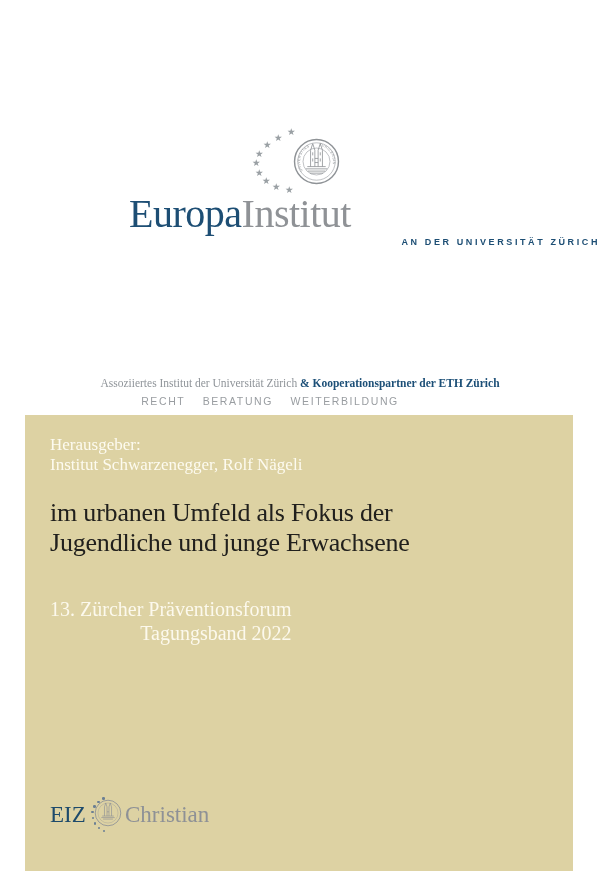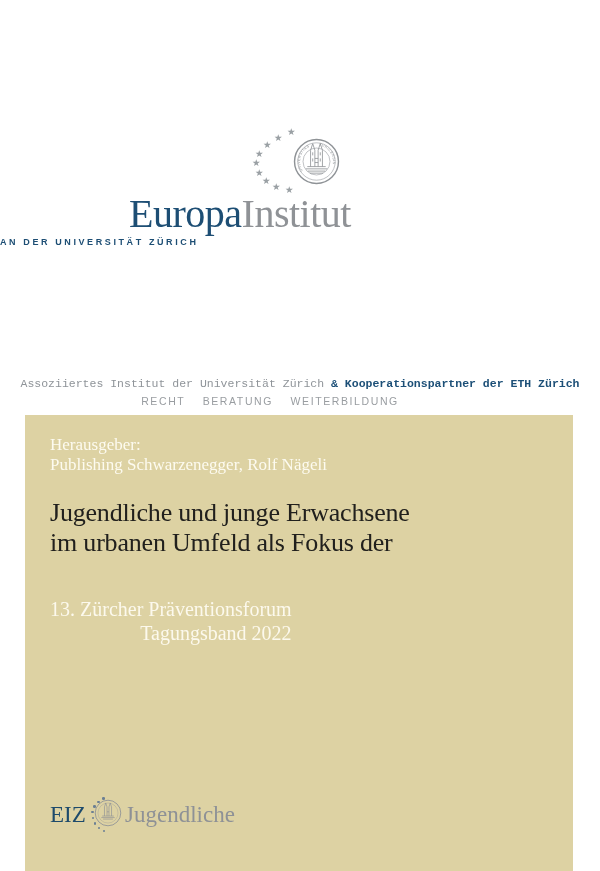--- a/index.html
+++ b/index.html
@@ -9,27 +9,27 @@
   
   .star{position:absolute;font-size:9.5px;line-height:9.5px;color:#9aa0a4;}
   .seal-svg{position:absolute;left:293px;top:138px;}
   .sealstroke{stroke:#8e9296;fill:none;}
   .sw13{stroke-width:1.4;} .sw05{stroke-width:0.55;} .sw07{stroke-width:0.8;}
   .sealtext{font-family:"Liberation Sans",sans-serif;font-size:3.4px;fill:#8e9296;letter-spacing:.45px;}
   .wordmark{position:absolute;left:0;top:193px;width:480px;text-align:center;
             font-size:40px;line-height:42px;letter-spacing:-0.5px;}
   .wordmark .primary{color:#1d4e74;}
   .wordmark .secondary{color:#8f9296;}
-  .logo-caption{position:absolute;left:0;top:237px;width:600px;text-align:left;
+  .logo-caption{position:absolute;left:0;top:237px;width:600px;text-align:right;
             font-family:"Liberation Sans",sans-serif;font-size:9px;font-weight:bold;
             letter-spacing:2.6px;color:#1d4e74;}
 
   
   .assoc1{position:absolute;left:0;top:377px;width:600px;text-align:center;
-          font-family:Liberation Mono, monospace;font-size:11.5px;color:#8f9499;}
+          font-family:Liberation Serif, serif;font-size:11.5px;color:#8f9499;}
   .assoc1 .blue{color:#1c4f77;font-weight:bold;}
   .assoc2{position:absolute;left:0;top:395px;width:540px;text-align:center;
           font-family:"Liberation Sans",sans-serif;font-size:10.5px;color:#999da1;
           letter-spacing:1.6px;word-spacing:13px;}
 
   
   .panel{position:absolute;left:25px;top:415px;width:548px;height:492px;background:#ddd2a3;}
   .editors{position:absolute;left:25px;top:20px;color:#fdfbf0;
            font-size:17px;line-height:20px;}
   .cover-title{position:absolute;left:25px;top:83px;color:#21201d;
@@ -82,26 +82,26 @@
 
   <div class="logo-caption">AN DER UNIVERSITÄT ZÜRICH</div>
 
   <div class="assoc1"><span>Assoziiertes Institut der Universität Zürich </span><span class="blue">&amp; Kooperationspartner der ETH Zürich</span></div>
   <div class="assoc2">RECHT BERATUNG WEITERBILDUNG</div>
 
   <div class="panel">
 
     <div class="editors">
       <div>Herausgeber:</div>
-      <div>Publishing Schwarzenegger, Rolf Nägeli</div>
+      <div>Institut Schwarzenegger, Rolf Nägeli</div>
     </div>
 
     <div class="cover-title">
+      <div>im urbanen Umfeld als Fokus der</div>
       <div>Jugendliche und junge Erwachsene</div>
-      <div>im urbanen Umfeld als Fokus der</div>
     </div>
 
     <div class="cover-subtitle">
       <div>13. Zürcher Präventionsforum</div>
       <div>Tagungsband 2022</div>
     </div>
 
     <div class="publogo">
       <span class="eiz">EIZ</span>
       <span class="pubdot" style="left:52px;top:1px"></span>
@@ -115,17 +115,17 @@
       <svg class="mini-seal" width="28" height="28" viewBox="0 0 46 46">
         <circle class="sealstroke sw13" cx="23" cy="23" r="21"></circle>
         <circle class="sealstroke sw05" cx="23" cy="23" r="16.5"></circle>
         <g class="sealstroke" stroke-width="1.1">
           <path d="M17.2,13 V28 M21.4,13 V28 M17.2,13 L19.3,6.5 L21.4,13"></path>
           <path d="M24.6,13 V28 M28.8,13 V28 M24.6,13 L26.7,6.5 L28.8,13"></path>
           <path d="M21.4,21 H24.6"></path>
           <path d="M13.5,28 H32.5 M12,30.5 H34 M15,33 H31"></path>
         </g>
       </svg>
-      <span class="publishing">Jugendliche</span>
+      <span class="publishing">Christian</span>
     </div>
 
   </div>
 </div>
 
 </body></html>

